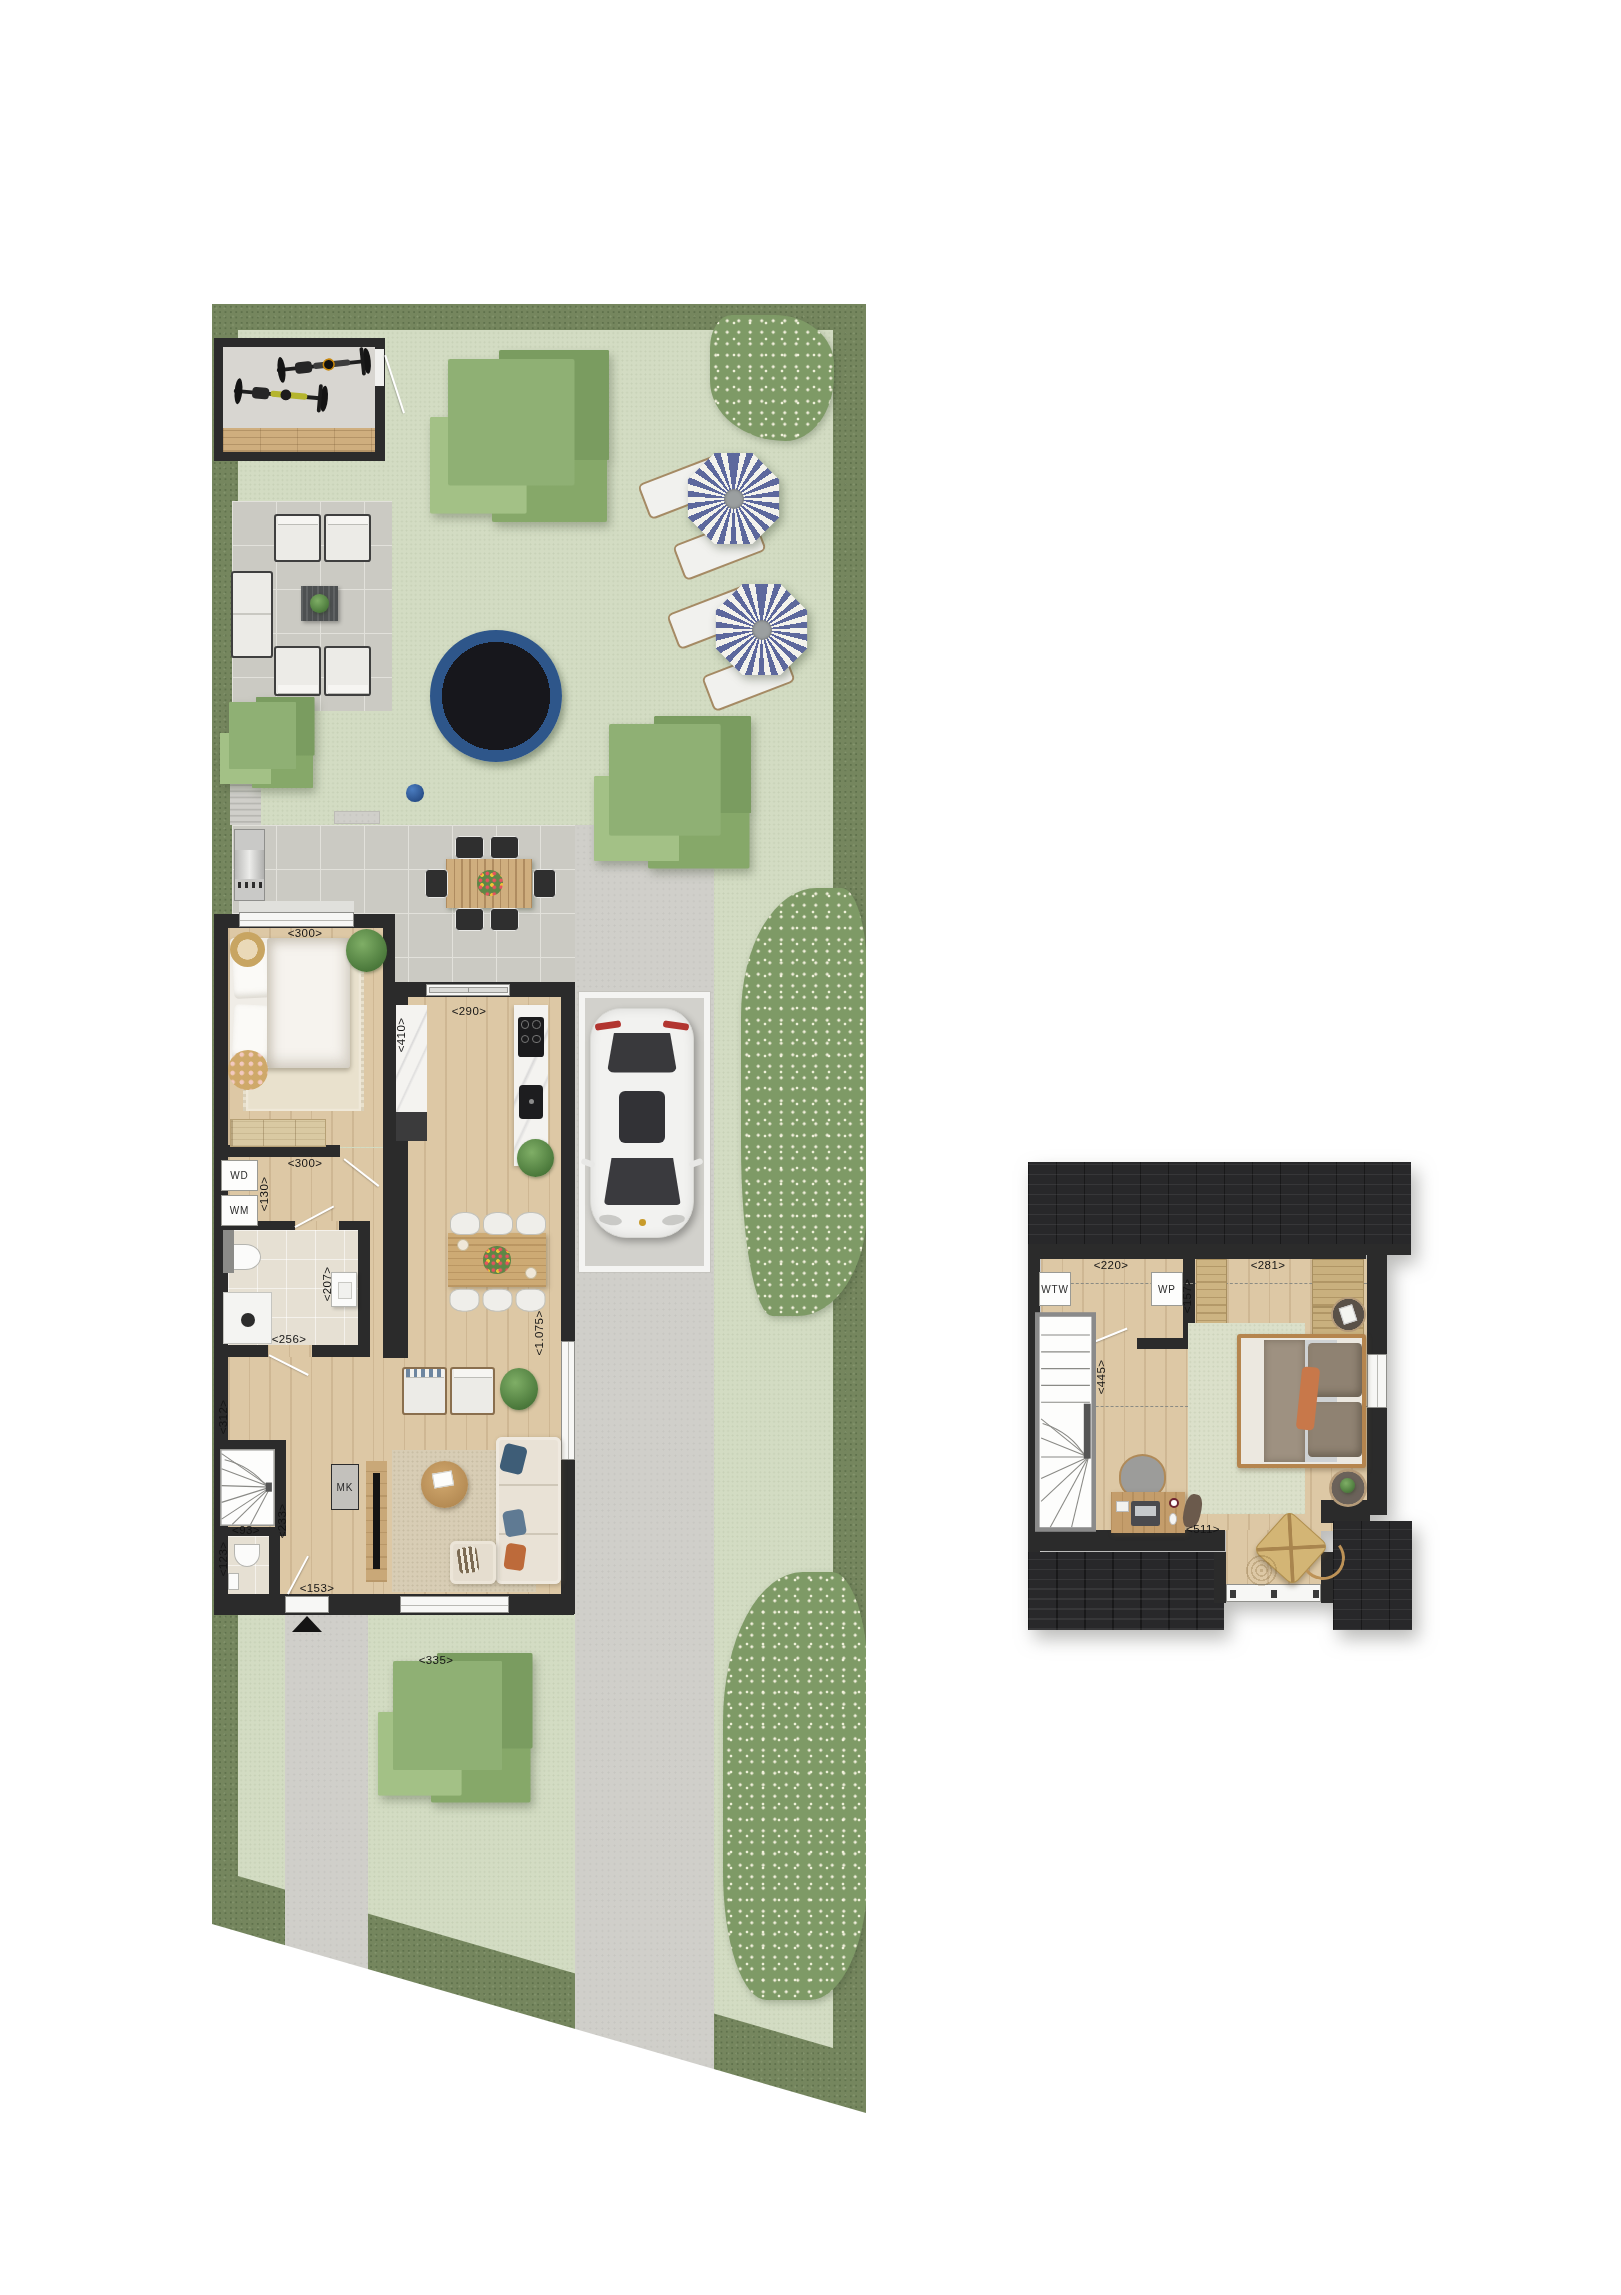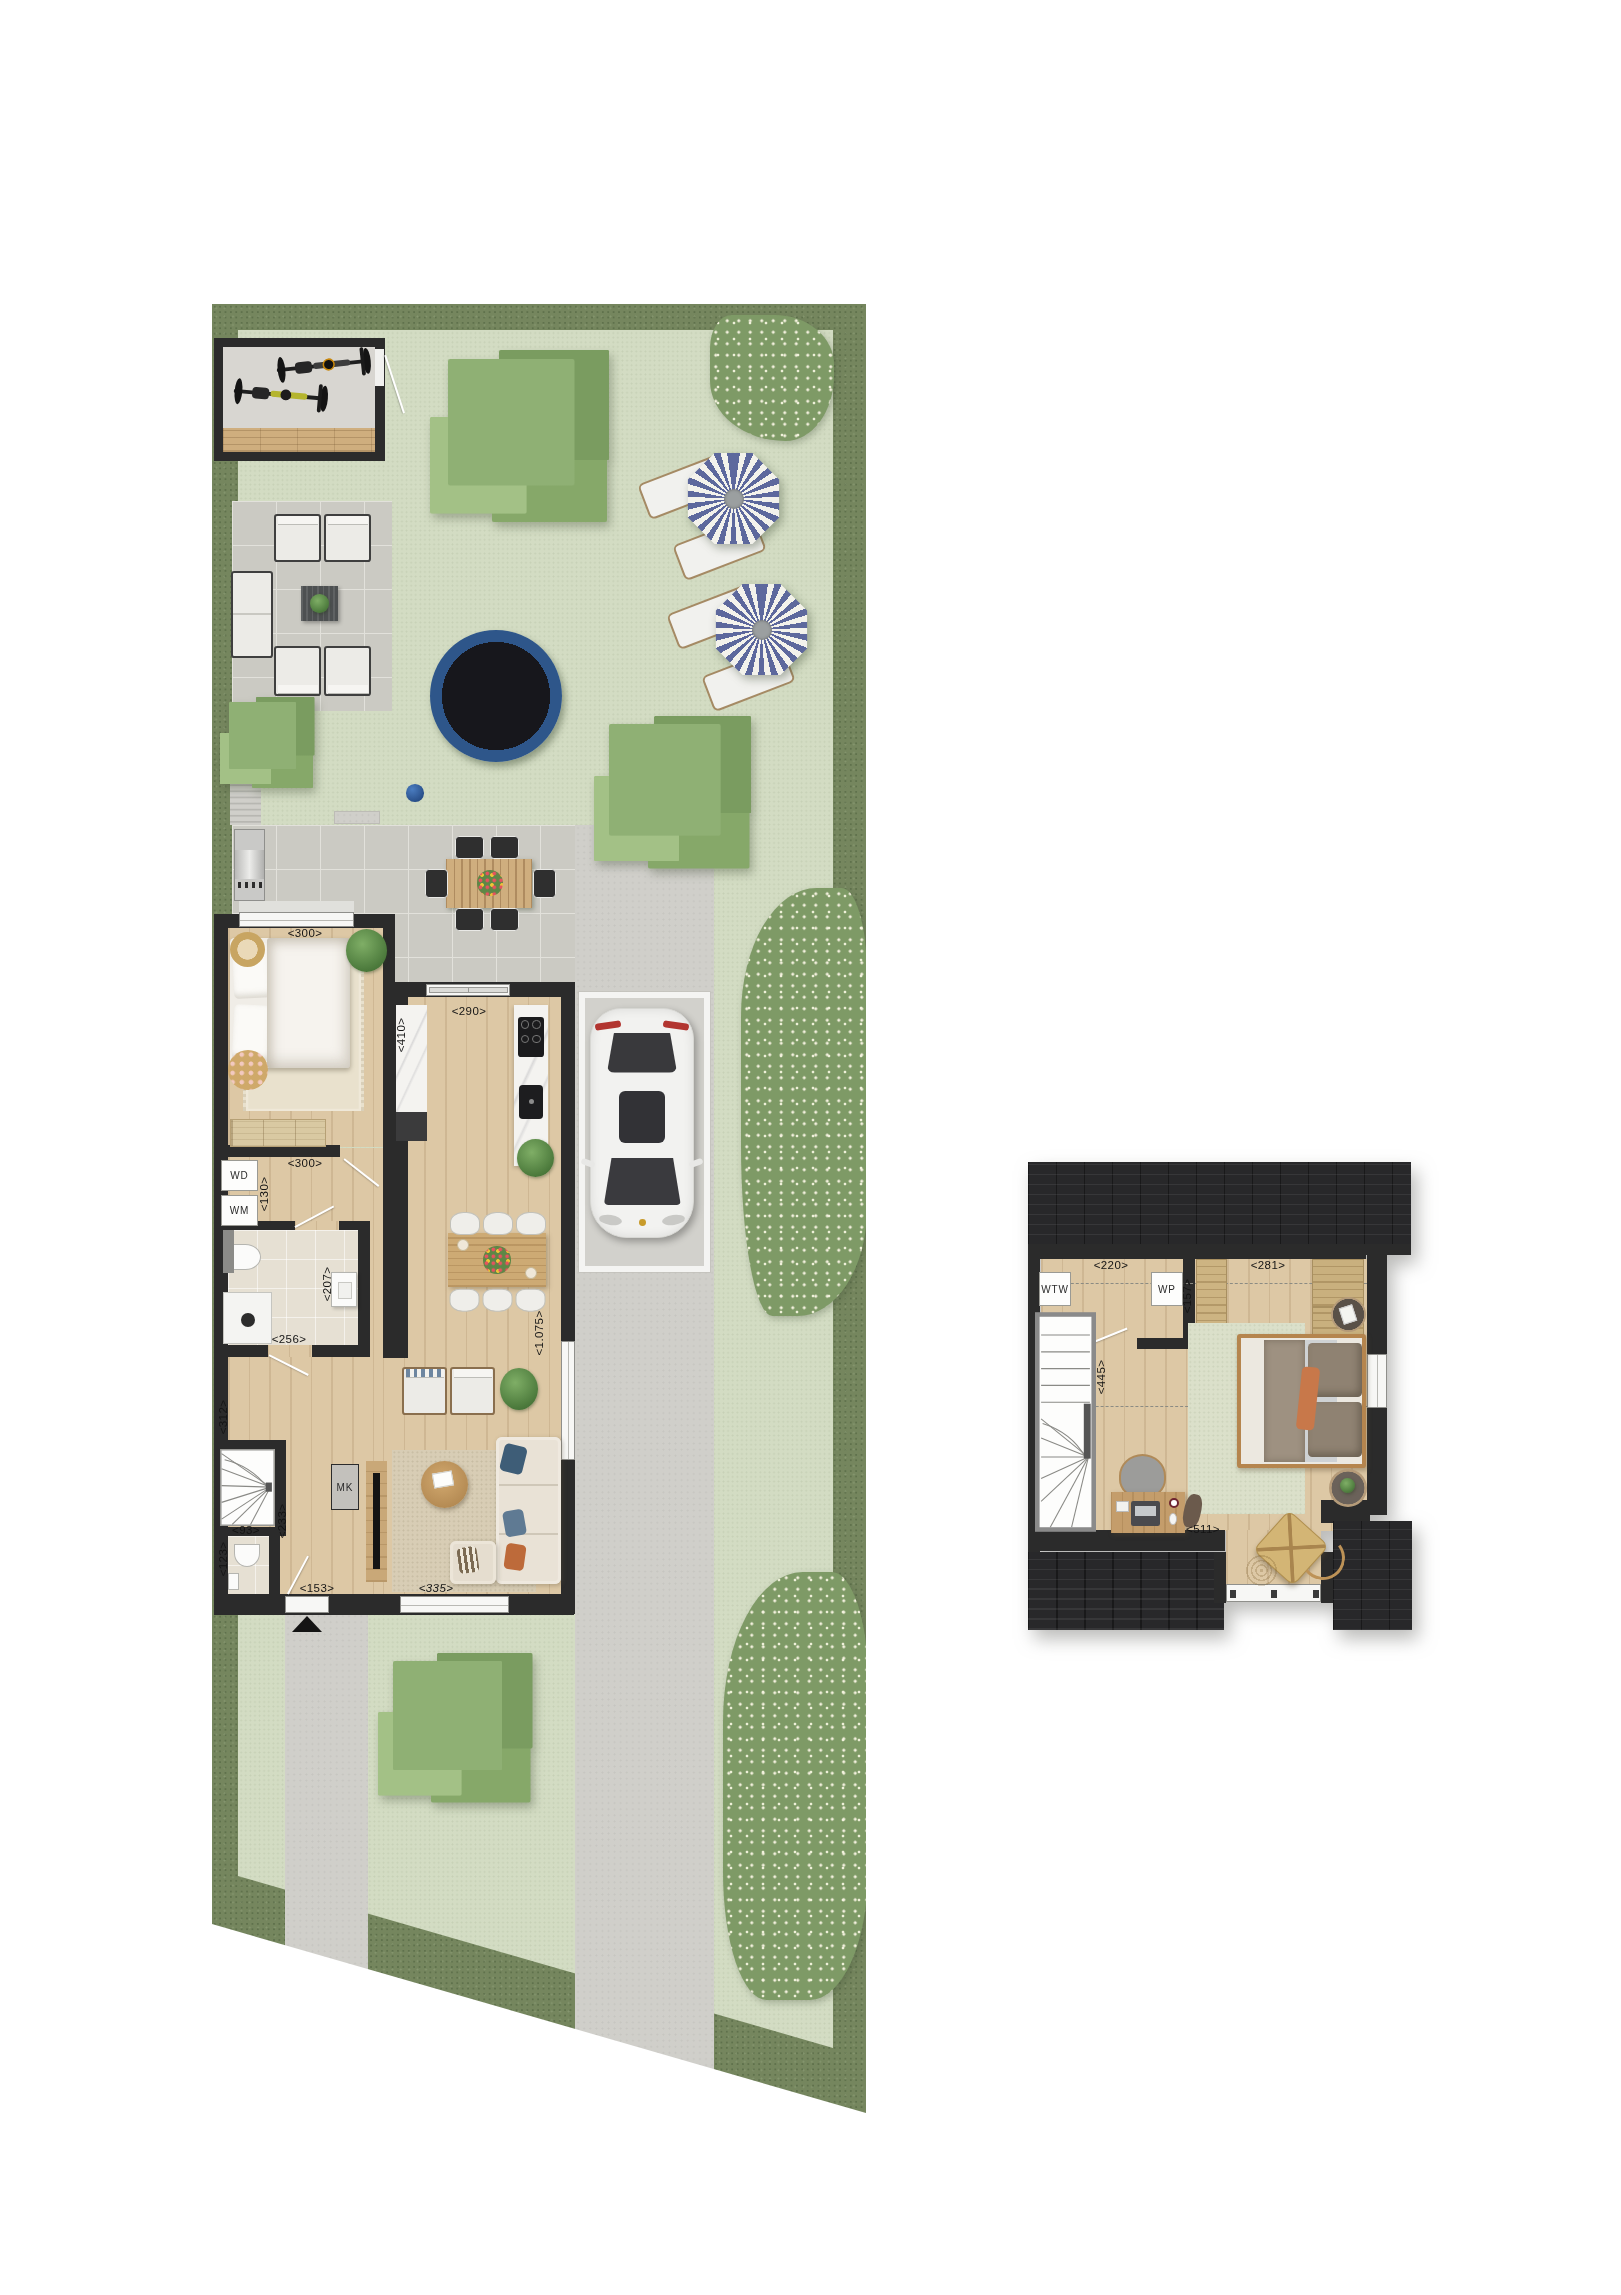--- a/index.html
+++ b/index.html
@@ -315,21 +315,21 @@
   <div class="dim" style="left:469px;top:1012px;">&lt;290&gt;</div>
   <div class="dim" style="left:305px;top:1164px;">&lt;300&gt;</div>
   <div class="dim v" style="left:265px;top:1194px;">&lt;130&gt;</div>
   <div class="dim v" style="left:328px;top:1284px;">&lt;207&gt;</div>
   <div class="dim" style="left:289px;top:1340px;">&lt;256&gt;</div>
   <div class="dim v" style="left:224px;top:1417px;">&lt;312&gt;</div>
   <div class="dim v" style="left:283px;top:1521px;">&lt;233&gt;</div>
   <div class="dim" style="left:246px;top:1531px;">&lt;93&gt;</div>
   <div class="dim v" style="left:224px;top:1559px;">&lt;123&gt;</div>
   <div class="dim" style="left:317px;top:1589px;">&lt;153&gt;</div>
-  <div class="dim" style="left:436px;top:1589px;font-style:italic;">&lt;335&gt;</div>
+  <div class="dim" style="left:436px;top:1661px;">&lt;335&gt;</div>
   <div class="dim v" style="left:540px;top:1333px;">&lt;1.075&gt;</div>
 </div>
 
 <div class="abs" style="left:0;top:0;width:1621px;height:2295px;filter:drop-shadow(6.1px 9.2px 9.2px rgba(120,120,115,.5));">
 
   <div class="abs roof" style="left:1028px;top:1162px;width:383px;height:83px;"></div>
   <div class="abs wall" style="left:1364px;top:1244px;width:47px;height:10.7px;"></div>
   <div class="abs wall" style="left:1028px;top:1244px;width:338px;height:14.5px;"></div>
   <div class="abs wall" style="left:1028px;top:1259px;width:12.2px;height:293px;"></div>
   <div class="abs wall" style="left:1367px;top:1244px;width:20px;height:271px;"></div>

